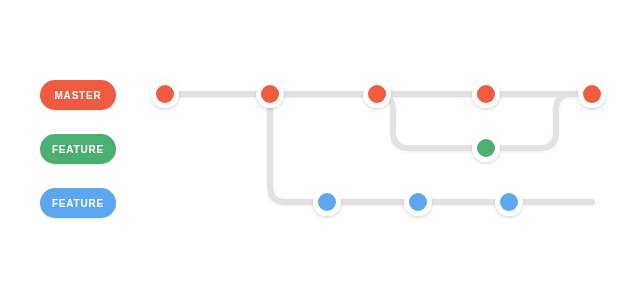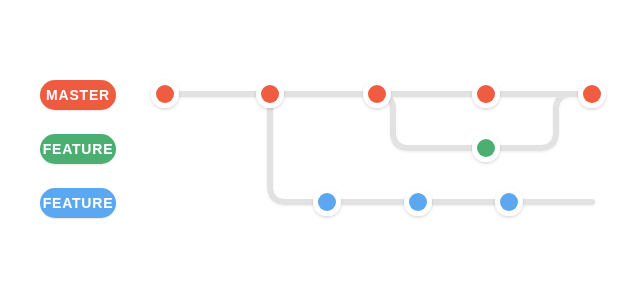--- a/index.html
+++ b/index.html
@@ -26,21 +26,21 @@
   }
   .branch-label {
     position: absolute;
     display: flex;
     align-items: center;
     justify-content: center;
     height: 30px;
     width: 76px;
     border-radius: 15px;
     color: #ffffff;
-    font-size: 14px;
+    font-size: 10px;
     font-weight: bold;
     letter-spacing: 0.8px;
     font-family: "Liberation Sans", sans-serif;
     box-shadow: 0 1px 2px rgba(0,0,0,0.10);
     user-select: none;
     box-sizing: border-box;
   }
 </style>
 </head>
 <body>

